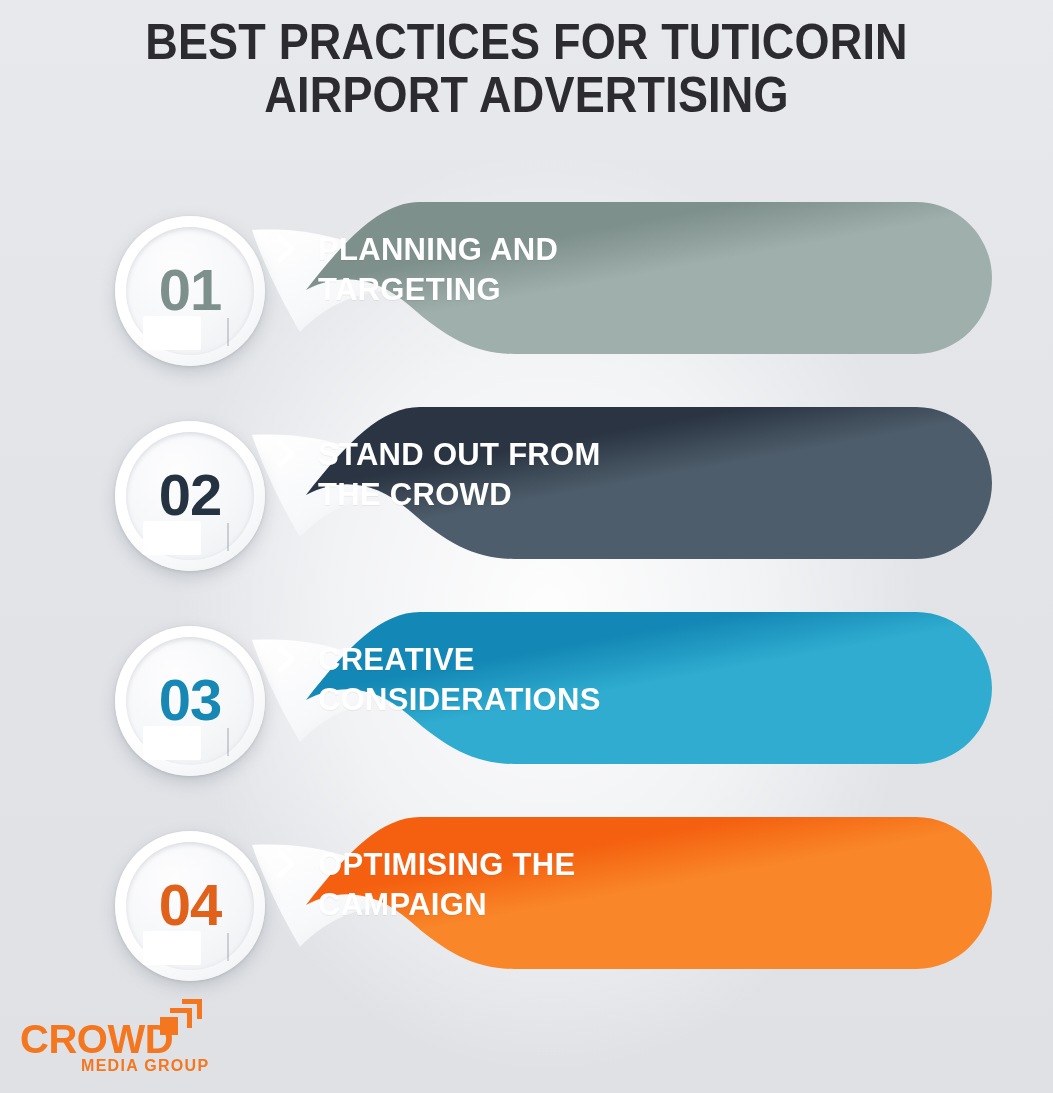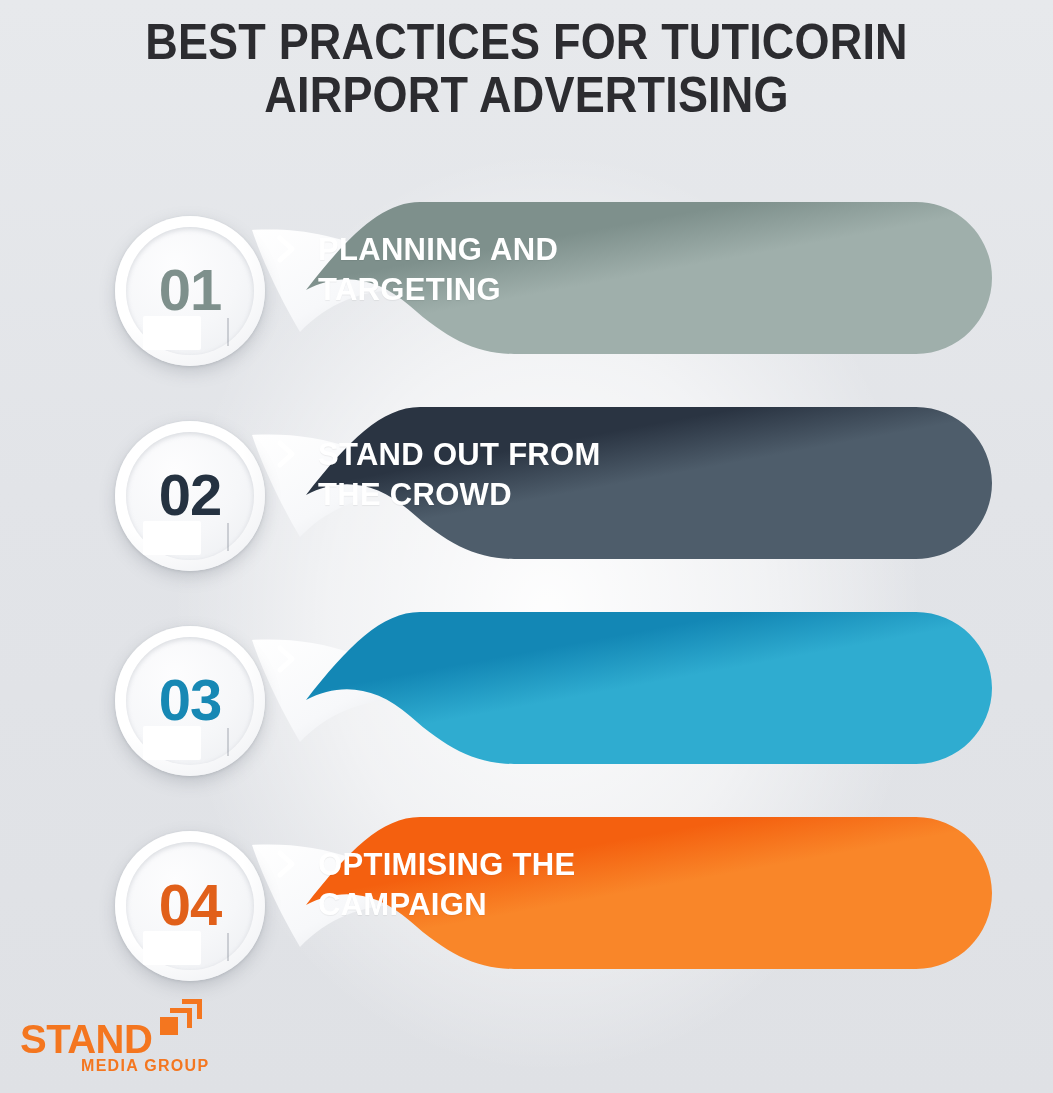--- a/index.html
+++ b/index.html
@@ -315,20 +315,22 @@
           Z" fill="url(#ribgrad2)"></path>
       </svg>
     </div>
 
     <div class="chev">
       <svg viewBox="0 0 26 30" width="26" height="30">
         <path d="M5 4 L17 15 L5 26" fill="none" stroke="#ffffff" stroke-width="5" stroke-linecap="round" stroke-linejoin="round"></path>
       </svg>
     </div>
 
+    <div class="label">CREATIVE
+CONSIDERATIONS</div>
 
     <div class="badge">
       <div class="disc"></div>
       <div class="rim"></div>
       <div class="bite"></div>
       <div class="tick"></div>
       <div class="num" style="color: rgb(23, 136, 180);">03</div>
     </div>
   </div>
       <div class="row">
@@ -390,17 +392,17 @@
   <div class="logo">
     <div class="mark">
       <svg viewBox="0 0 44 40" width="44" height="40">
         <rect x="24" y="0" width="20" height="5" fill="#F4761F"></rect>
         <rect x="39" y="0" width="5" height="20" fill="#F4761F"></rect>
         <rect x="12" y="9" width="22" height="5" fill="#F4761F"></rect>
         <rect x="29" y="9" width="5" height="20" fill="#F4761F"></rect>
         <rect x="2" y="18" width="18" height="18" fill="#F4761F"></rect>
       </svg>
     </div>
-    <div class="word">STAND</div>
+    <div class="word">CROWD</div>
     <div class="sub">MEDIA GROUP</div>
   </div>
 
 </div>
 
 </body></html>

